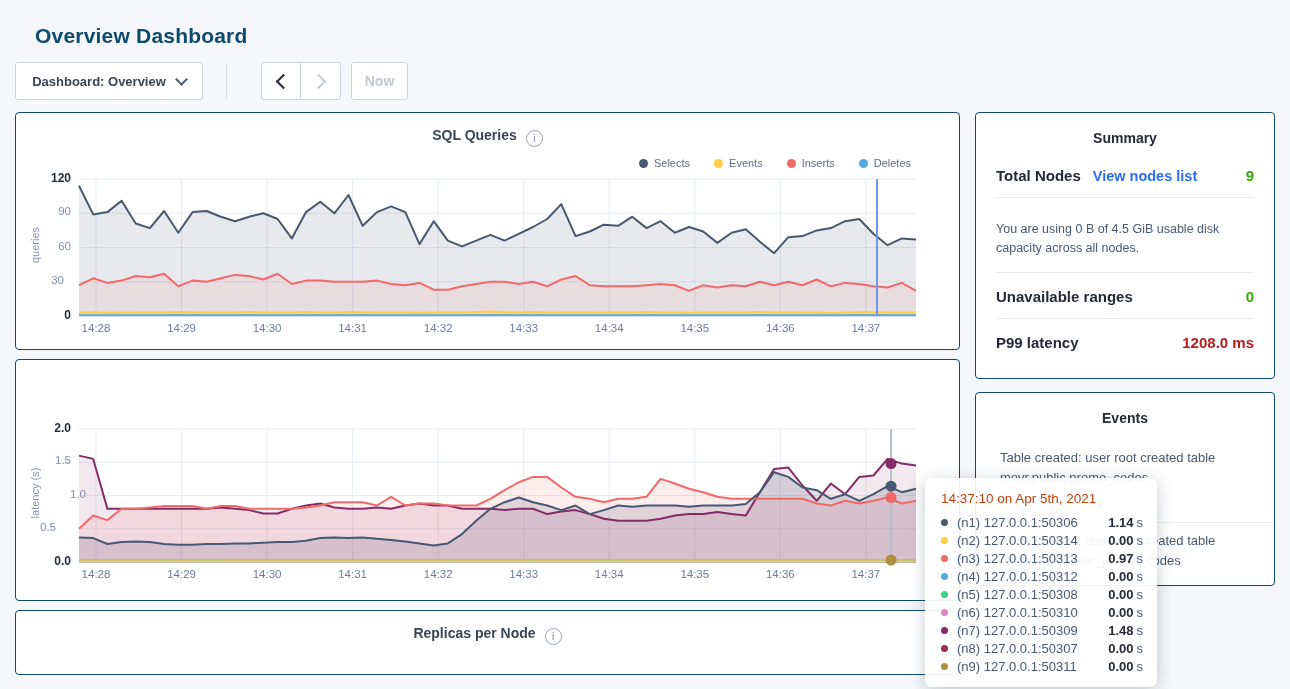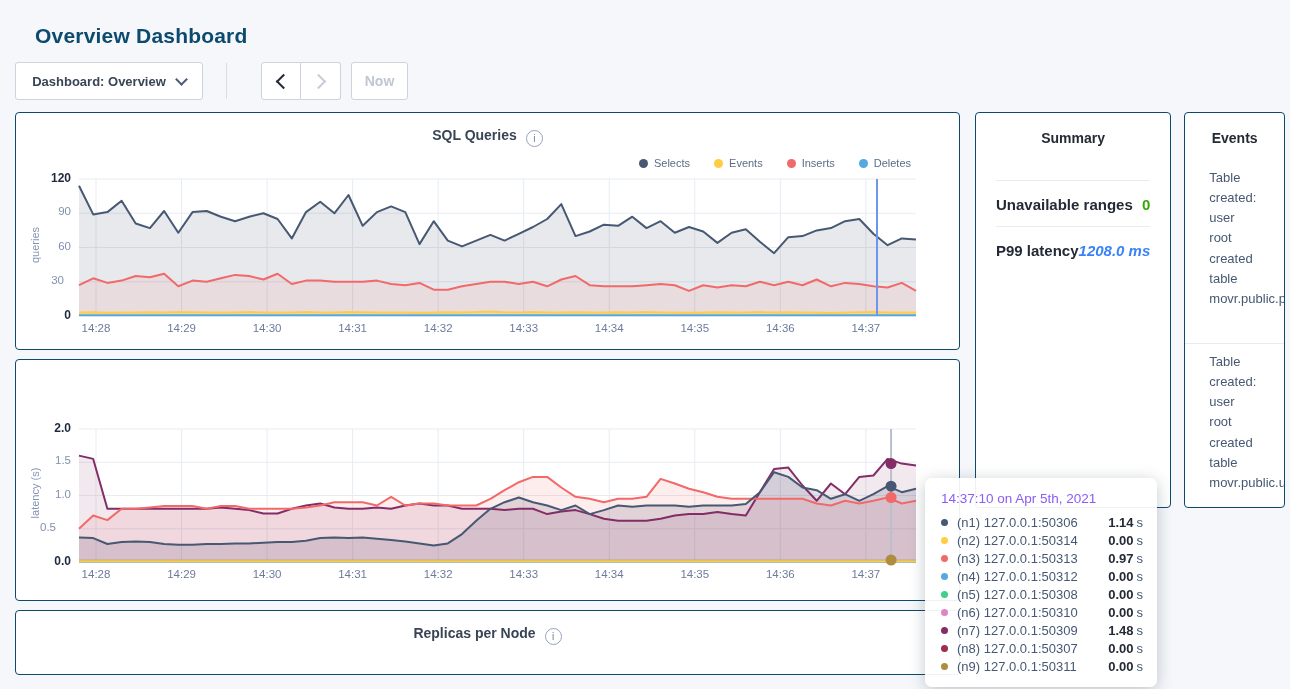--- a/index.html
+++ b/index.html
@@ -30,21 +30,21 @@
   .pn-group{display:flex;margin-left:11px;}
   .pn-group .btn{width:40px;padding:0;}
   .pn-prev{border-radius:3px 0 0 3px;}
   .pn-next{border-radius:0 3px 3px 0;border-left:none;}
   .chev-left{width:9px;height:9px;border-left:2.6px solid #242a35;border-bottom:2.6px solid #242a35;transform:rotate(45deg);margin-left:4px;}
   .chev-right{width:9px;height:9px;border-right:2.6px solid #c7cdd8;border-bottom:2.6px solid #c7cdd8;transform:rotate(-45deg);margin-right:4px;}
   .now-btn{margin-left:10px;width:57px;color:#c0c7d2;font-size:14px;cursor:default;}
   
   .main{display:flex;margin:12px 15px 0 15px;gap:15px;align-items:flex-start;}
   .charts-col{width:945px;display:flex;flex-direction:column;gap:9px;}
-  .right-col{width:310px;display:flex;flex-direction:row;gap:13px;}
+  .right-col{width:310px;display:flex;flex-direction:column;gap:13px;}
   .card{background:#fff;border:1px solid #0c4a6e;border-radius:4px;box-sizing:border-box;position:relative;}
   .chart-card{width:945px;}
   #card-sql{height:238px;}
   #card-latency{height:242px;}
   #card-replicas{height:65px;}
   .chart-title-row{position:absolute;top:14px;left:0;right:0;text-align:center;font-size:14px;font-weight:bold;color:#394455;}
   .info-icon{display:inline-flex;align-items:center;justify-content:center;width:15px;height:15px;border:1px solid #97a2bd;border-radius:50%;font-size:10px;font-weight:normal;color:#6d7a9e;margin-left:9px;vertical-align:-2px;cursor:pointer;}
   .legend{position:absolute;top:44px;right:48px;display:flex;gap:24px;}
   .legend-item{display:flex;align-items:center;gap:6px;font-size:11px;color:#5c6c87;}
   .leg-dot{width:9px;height:9px;border-radius:50%;display:inline-block;}
@@ -69,21 +69,21 @@
   .event-entry{padding:8px 24px 14px 24px;font-size:13px;color:#475872;line-height:1.55;border-bottom:1px solid #e8ebf0;}
   .event-entry:last-child{border-bottom:none;}
   .event-entry.tall{padding-bottom:34px;}
   
   .tooltip{
     position:absolute;left:925px;top:470px;width:232px;z-index:50;
     background:rgba(255,255,255,0.93);border-radius:7px;
     box-shadow:0 3px 16px rgba(50,60,80,0.28);
     padding:13px 14px 12px 16px;box-sizing:border-box;
   }
-  .tt-header{font-size:13.5px;color:#8b5cf6;margin-bottom:7px;}
+  .tt-header{font-size:13.5px;color:#c2410c;margin-bottom:7px;}
   .tt-row{display:flex;align-items:center;height:18px;font-size:13px;color:#475872;}
   .tt-dot{width:7px;height:7px;border-radius:50%;margin-right:9px;flex:none;}
   .tt-node{flex:1;white-space:nowrap;}
   .tt-val{font-weight:bold;color:#242a35;margin-left:4px;}
   .tt-unit{font-weight:normal;color:#475872;margin-left:3px;}
   svg{display:block;}
 </style>
 </head>
 <body>
 
@@ -208,21 +208,21 @@
             <polyline points="0.0,99.8 14.2,86.5 28.4,91.1 42.6,79.8 56.7,79.8 70.9,78.5 85.1,77.1 99.3,77.1 113.5,77.1 127.7,79.8 141.9,77.1 156.1,77.1 170.2,79.8 184.4,79.8 198.6,79.8 212.8,79.8 227.0,78.5 241.2,76.5 255.4,73.2 269.5,73.2 283.7,73.2 297.9,76.5 312.1,67.8 326.3,76.5 340.5,74.5 354.7,74.5 368.8,76.5 383.0,76.5 397.2,76.5 411.4,69.8 425.6,61.2 439.8,53.2 454.0,47.9 468.2,47.9 482.3,58.5 496.5,67.8 510.7,69.8 524.9,73.2 539.1,69.8 553.3,69.8 567.5,67.8 581.6,49.9 595.8,54.5 610.0,59.8 624.2,63.2 638.4,67.8 652.6,69.8 666.8,69.8 680.9,69.8 695.1,69.8 709.3,69.8 723.5,69.8 737.7,74.5 751.9,76.5 766.1,71.8 780.3,74.5 794.4,71.8 808.6,68.5 822.8,74.5 837.0,71.8" fill="none" stroke="#f16969" stroke-width="2" stroke-linejoin="round"></polyline>
             <polyline points="0.0,108.4 14.2,109.1 28.4,115.0 42.6,113.0 56.7,112.4 70.9,113.0 85.1,115.0 99.3,115.7 113.5,115.7 127.7,115.0 141.9,115.0 156.1,114.4 170.2,114.4 184.4,113.7 198.6,113.0 212.8,113.0 227.0,111.7 241.2,109.1 255.4,108.4 269.5,109.1 283.7,108.4 297.9,109.7 312.1,111.1 326.3,112.4 340.5,114.4 354.7,116.4 368.8,114.4 383.0,105.1 397.2,91.8 411.4,79.8 425.6,73.2 439.8,68.5 454.0,73.2 468.2,76.5 482.3,81.1 496.5,76.5 510.7,85.1 524.9,81.1 539.1,76.5 553.3,77.8 567.5,76.5 581.6,76.5 595.8,76.5 610.0,77.8 624.2,76.5 638.4,76.5 652.6,76.5 666.8,75.1 680.9,63.2 695.1,43.2 709.3,47.9 723.5,58.5 737.7,61.2 751.9,69.8 766.1,65.2 780.3,71.8 794.4,65.2 808.6,57.2 822.8,63.2 837.0,59.8" fill="none" stroke="#475872" stroke-width="2" stroke-linejoin="round"></polyline>
             <line x1="812.0573999999999" y1="0" x2="812.0573999999999" y2="133" stroke="#b9c0cc" stroke-width="2"></line>
             <circle cx="812.0573999999999" cy="34.58" r="5.5" fill="#842c66"></circle>
             <circle cx="812.0573999999999" cy="57.19000000000001" r="5.5" fill="#475872"></circle>
             <circle cx="812.0573999999999" cy="68.495" r="5.5" fill="#f16969"></circle>
             <circle cx="812.0573999999999" cy="131.005" r="5.5" fill="#b08c3e"></circle>
           </svg>
           <div class="axis-y bold" style="left: 9px; top: 194px; width: 46px;">0.0</div>
           <div class="axis-y" style="left: 9px; top: 160.75px; width: 46px; text-align: center;">0.5</div>
-          <div class="axis-y" style="left: 9px; top: 127.5px; width: 46px;">1.0</div>
+          <div class="axis-y" style="left: 24px; top: 127.5px; width: 46px;">1.0</div>
           <div class="axis-y" style="left: 9px; top: 94.25px; width: 46px;">1.5</div>
           <div class="axis-y bold" style="left: 9px; top: 61px; width: 46px;">2.0</div>
           <div class="axis-x" style="left: 51.9911px; top: 208px; width: 56px;">14:28</div>
           <div class="axis-x" style="left: 137.532px; top: 208px; width: 56px;">14:29</div>
           <div class="axis-x" style="left: 223.074px; top: 208px; width: 56px;">14:30</div>
           <div class="axis-x" style="left: 308.615px; top: 208px; width: 56px;">14:31</div>
           <div class="axis-x" style="left: 394.157px; top: 208px; width: 56px;">14:32</div>
           <div class="axis-x" style="left: 479.698px; top: 208px; width: 56px;">14:33</div>
           <div class="axis-x" style="left: 565.239px; top: 208px; width: 56px;">14:34</div>
           <div class="axis-x" style="left: 650.781px; top: 208px; width: 56px;">14:35</div>
@@ -237,36 +237,44 @@
         </div>
       </div>
 
     </div>
 
     <div class="right-col">
 
       <div class="card summary-card">
         <div class="panel-title">Summary</div>
 
-
         <div class="sum-row">
+          <div class="sum-top">
+            <span class="sum-label">Total Nodes</span>
+            <a class="sum-link" id="nodes-link" style="color: rgb(42, 109, 244);">View nodes list</a>
+            <span class="sum-value green" style="color: rgb(55, 168, 6);">9</span>
+          </div>
+        </div>
+
+        <div class="sum-row">
+          <div class="sum-sub">You are using 0 B of 4.5 GiB usable disk capacity across all nodes.</div>
         </div>
 
         <div class="sum-row">
           <div class="sum-top">
             <span class="sum-label">Unavailable ranges</span>
             <span class="sum-value green" style="color: rgb(55, 168, 6);">0</span>
           </div>
         </div>
 
 
         <div class="sum-row">
           <div class="sum-top">
             <span class="sum-label">P99 latency</span>
-            <span class="sum-value green" style="color: #3b82f6; font-style: italic;">1208.0 ms</span>
+            <span class="sum-value green" style="color: #b91c1c;">1208.0 ms</span>
           </div>
         </div>
       </div>
 
       <div class="card events-card">
         <div class="panel-title">Events</div>
         <div class="events-body" id="events-body">
             <div class="event-entry tall">Table created: user root created table movr.public.promo_codes</div>
             <div class="event-entry">Table created: user root created table movr.public.user_promo_codes</div>
           </div>

